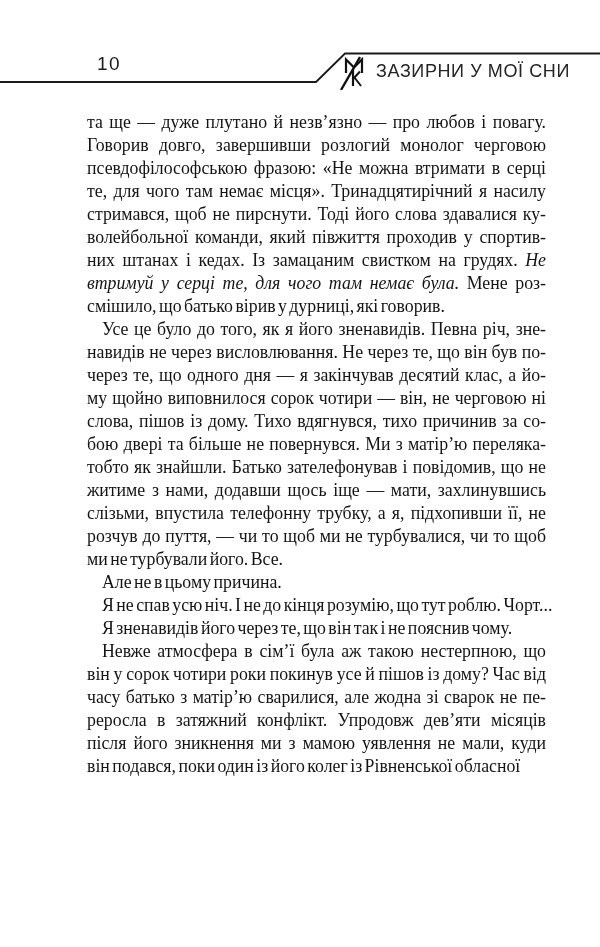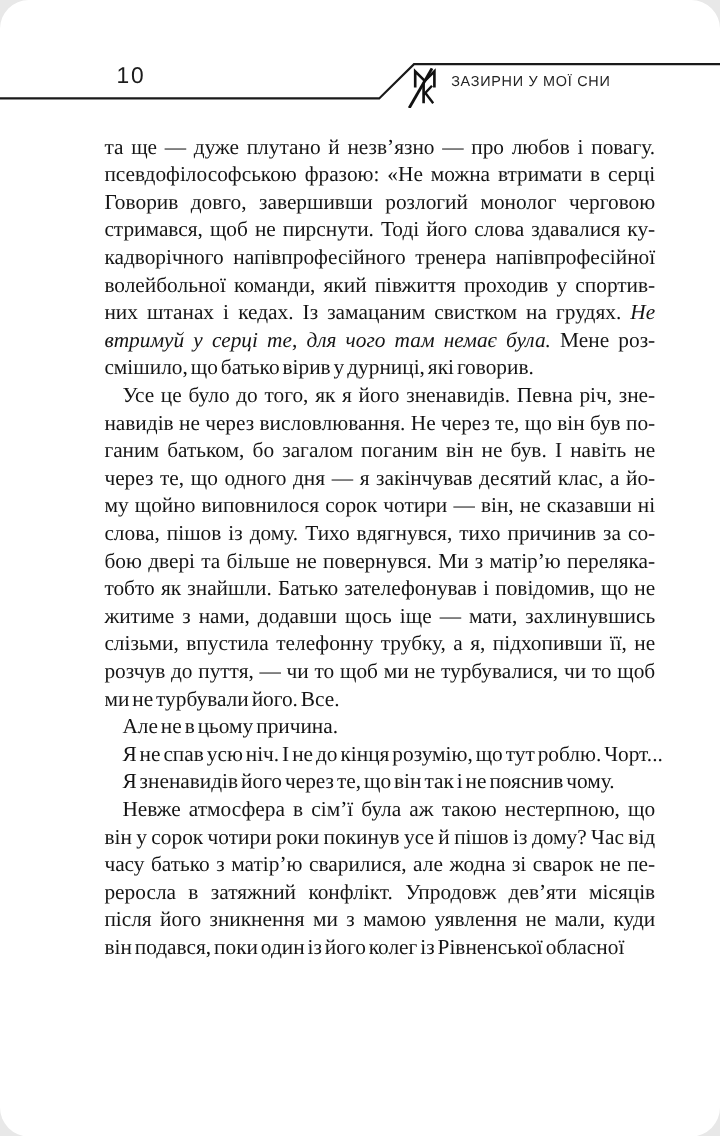--- a/index.html
+++ b/index.html
@@ -4,39 +4,38 @@
 <style>
   html,body { margin:0; padding:0; background:#e8e8e8; }
   .page {
     position:relative;
     width:600px; height:947px;
     margin:0 auto;
     background:#ffffff;
     overflow:hidden;
     font-family:"Liberation Serif", serif;
     color:#141414;
-    border-radius:24px;
   }
   
   .header-rule-svg {
     position:absolute; left:0; top:0; width:600px; height:100px;
     pointer-events:none;
   }
   .pagenum {
     position:absolute; left:97px; top:53px;
     font-family:"Liberation Sans", sans-serif;
     font-size:19px; letter-spacing:1.5px; color:#1c1c1c;
   }
   .brand-logo {
     position:absolute; left:339px; top:56px; width:25px; height:34px;
   }
   .book-title {
     position:absolute; left:376px; top:61px;
     font-family:"Liberation Sans", sans-serif;
-    font-size:12px; letter-spacing:0.6px; color:#242424;
+    font-size:18px; letter-spacing:0.6px; color:#242424;
     white-space:nowrap;
   }
   
   .body-text {
     position:absolute; left:87px; top:111px; width:459px;
     font-size:17.8px; line-height:23px;
     word-spacing:-2px;
   }
   .para { margin:0; }
   .line {
@@ -64,35 +63,34 @@
     <path d="M14,13 L14,30" fill="none" stroke="#111" stroke-width="2.2"></path>
     <path d="M14,23 L21,15.5" fill="none" stroke="#111" stroke-width="2"></path>
     <path d="M15.5,21.5 L22,30" fill="none" stroke="#111" stroke-width="2"></path>
   </svg>
 
   <div class="book-title">ЗАЗИРНИ У МОЇ СНИ</div>
 
   <main class="body-text">
       <div class="para">
         <div class="line"><span>та ще — дуже плутано й незв’язно — про любов і повагу.</span></div>
+        <div class="line"><span>Говорив довго, завершивши розлогий монолог черговою</span></div>
         <div class="line"><span>псевдофілософською фразою: «Не можна втримати в серці</span></div>
-        <div class="line"><span>Говорив довго, завершивши розлогий монолог черговою</span></div>
+        <div class="line"><span>те, для чого там немає місця». Тринадцятирічний я насилу</span></div>
         <div class="line"><span>стримався, щоб не пирснути. Тоді його слова здавалися ку-</span></div>
-        <div class="line"><span>кадворічного напівпрофесійного тренера напівпрофесійної</span></div>
         <div class="line"><span>волейбольної команди, який півжиття проходив у спортив-</span></div>
         <div class="line"><span>них штанах і кедах. Із замацаним свистком на грудях. </span><span class="it">Не</span></div>
         <div class="line"><span class="it">втримуй у серці те, для чого там немає була.</span><span> Мене роз-</span></div>
         <div class="line last"><span>смішило, що батько вірив у дурниці, які говорив.</span></div>
       </div>
       <div class="para">
         <div class="line first"><span>Усе це було до того, як я його зненавидів. Певна річ, зне-</span></div>
         <div class="line"><span>навидів не через висловлювання. Не через те, що він був по-</span></div>
-        <div class="line"><span>ганим батьком, бо загалом поганим він не був. І навіть не</span></div>
         <div class="line"><span>через те, що одного дня — я закінчував десятий клас, а йо-</span></div>
-        <div class="line"><span>му щойно виповнилося сорок чотири — він, не сказавши ні</span></div>
+        <div class="line"><span>му щойно виповнилося сорок чотири — він, не черговою ні</span></div>
         <div class="line"><span>слова, пішов із дому. Тихо вдягнувся, тихо причинив за со-</span></div>
         <div class="line"><span>бою двері та більше не повернувся. Ми з матір’ю переляка-</span></div>
         <div class="line"><span>тобто як знайшли. Батько зателефонував і повідомив, що не</span></div>
         <div class="line"><span>житиме з нами, додавши щось іще — мати, захлинувшись</span></div>
         <div class="line"><span>слізьми, впустила телефонну трубку, а я, підхопивши її, не</span></div>
         <div class="line"><span>розчув до пуття, — чи то щоб ми не турбувалися, чи то щоб</span></div>
         <div class="line last"><span>ми не турбували його. Все.</span></div>
       </div>
       <div class="para">
         <div class="line first last"><span>Але не в цьому причина.</span></div>

